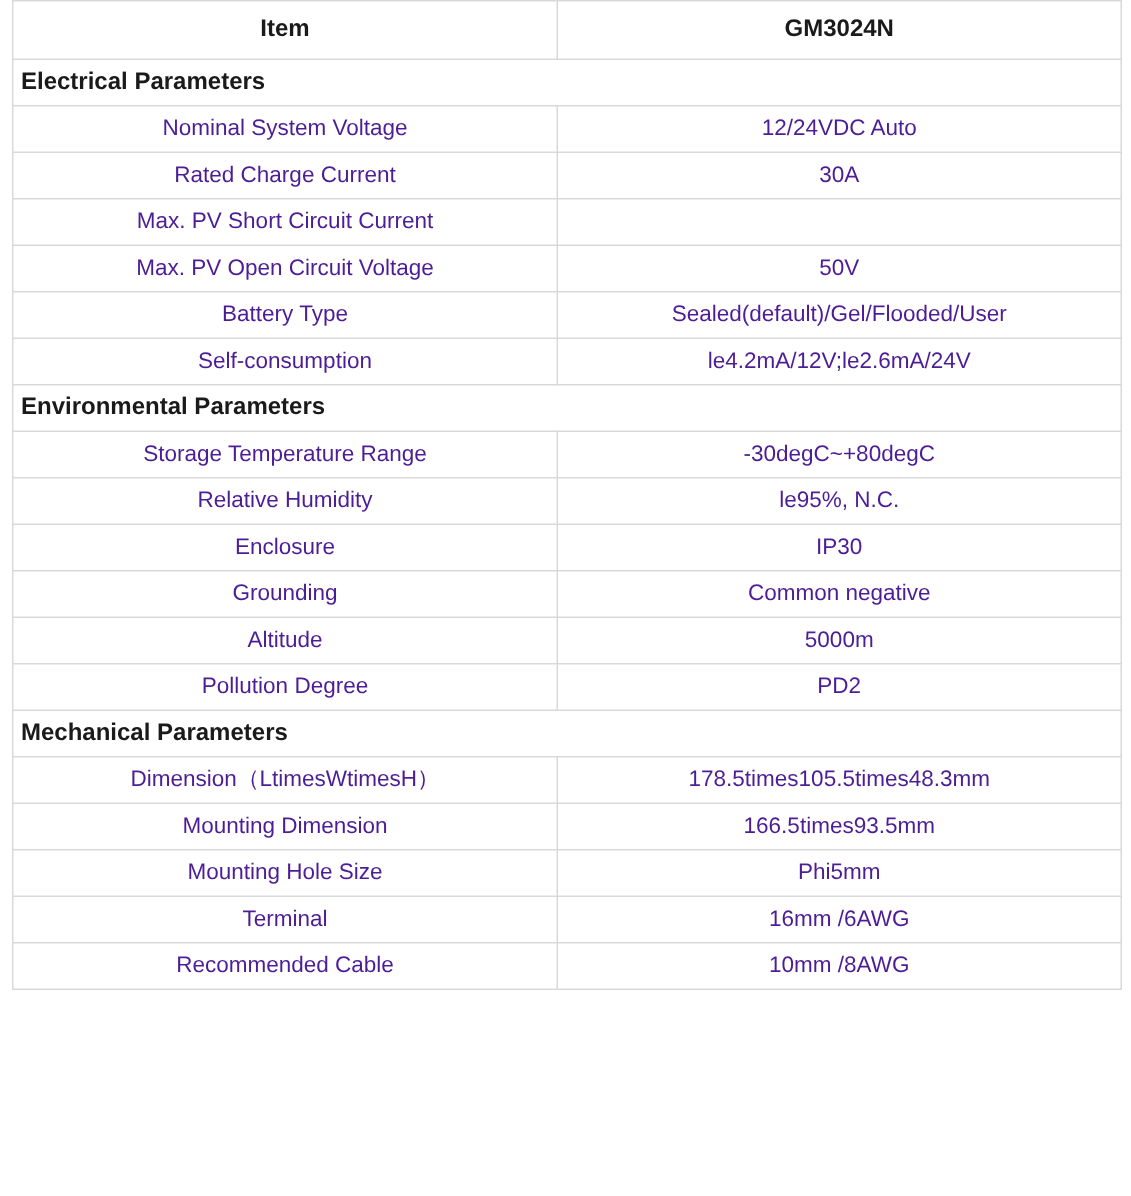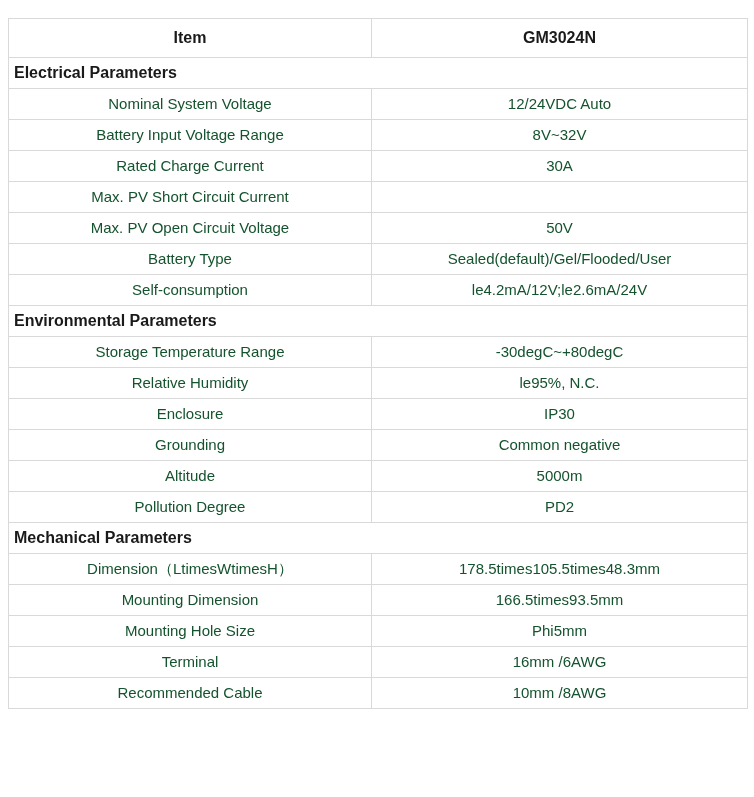--- a/index.html
+++ b/index.html
@@ -13,21 +13,21 @@
   .page {
     position: relative;
     width: 754px;
     height: 797px;
     background: #ffffff;
     overflow: hidden;
   }
   table.spec-table {
     position: absolute;
     left: 8px;
-    top: 18px;
+    top: 0;
     width: 739px;
     border-collapse: collapse;
     table-layout: fixed;
     border-radius: 30px;
   }
   table.spec-table th,
   table.spec-table td {
     border: 1px solid #d9d9d9;
     overflow: hidden;
     white-space: nowrap;
@@ -44,21 +44,21 @@
     font-size: 16px;
     font-weight: 700;
     color: #1a1a1a;
     text-align: left;
     padding: 4px 5px;
     line-height: 22px;
     margin-top: 20px;
   }
   tr.data-row td {
     font-size: 15px;
-    color: #14532d;
+    color: #4c1d95;
     text-align: center;
     padding: 5px 6px;
     line-height: 20px;
   }
 </style>
 </head>
 <body>
 
 <div class="page">
   <table class="spec-table">
@@ -73,24 +73,20 @@
       </tr>
     </thead>
     <tbody id="table-body">
 
     <tr class="section-row">
           <td colspan="2">Electrical Parameters</td>
         </tr>
         <tr class="data-row">
           <td>Nominal System Voltage</td>
           <td>12/24VDC Auto</td>
-        </tr>
-        <tr class="data-row">
-          <td>Battery Input Voltage Range</td>
-          <td>8V~32V</td>
         </tr>
         <tr class="data-row">
           <td>Rated Charge Current</td>
           <td>30A</td>
         </tr>
         <tr class="data-row">
           <td>Max. PV Short Circuit Current</td>
           <td></td>
         </tr>
         <tr class="data-row">

